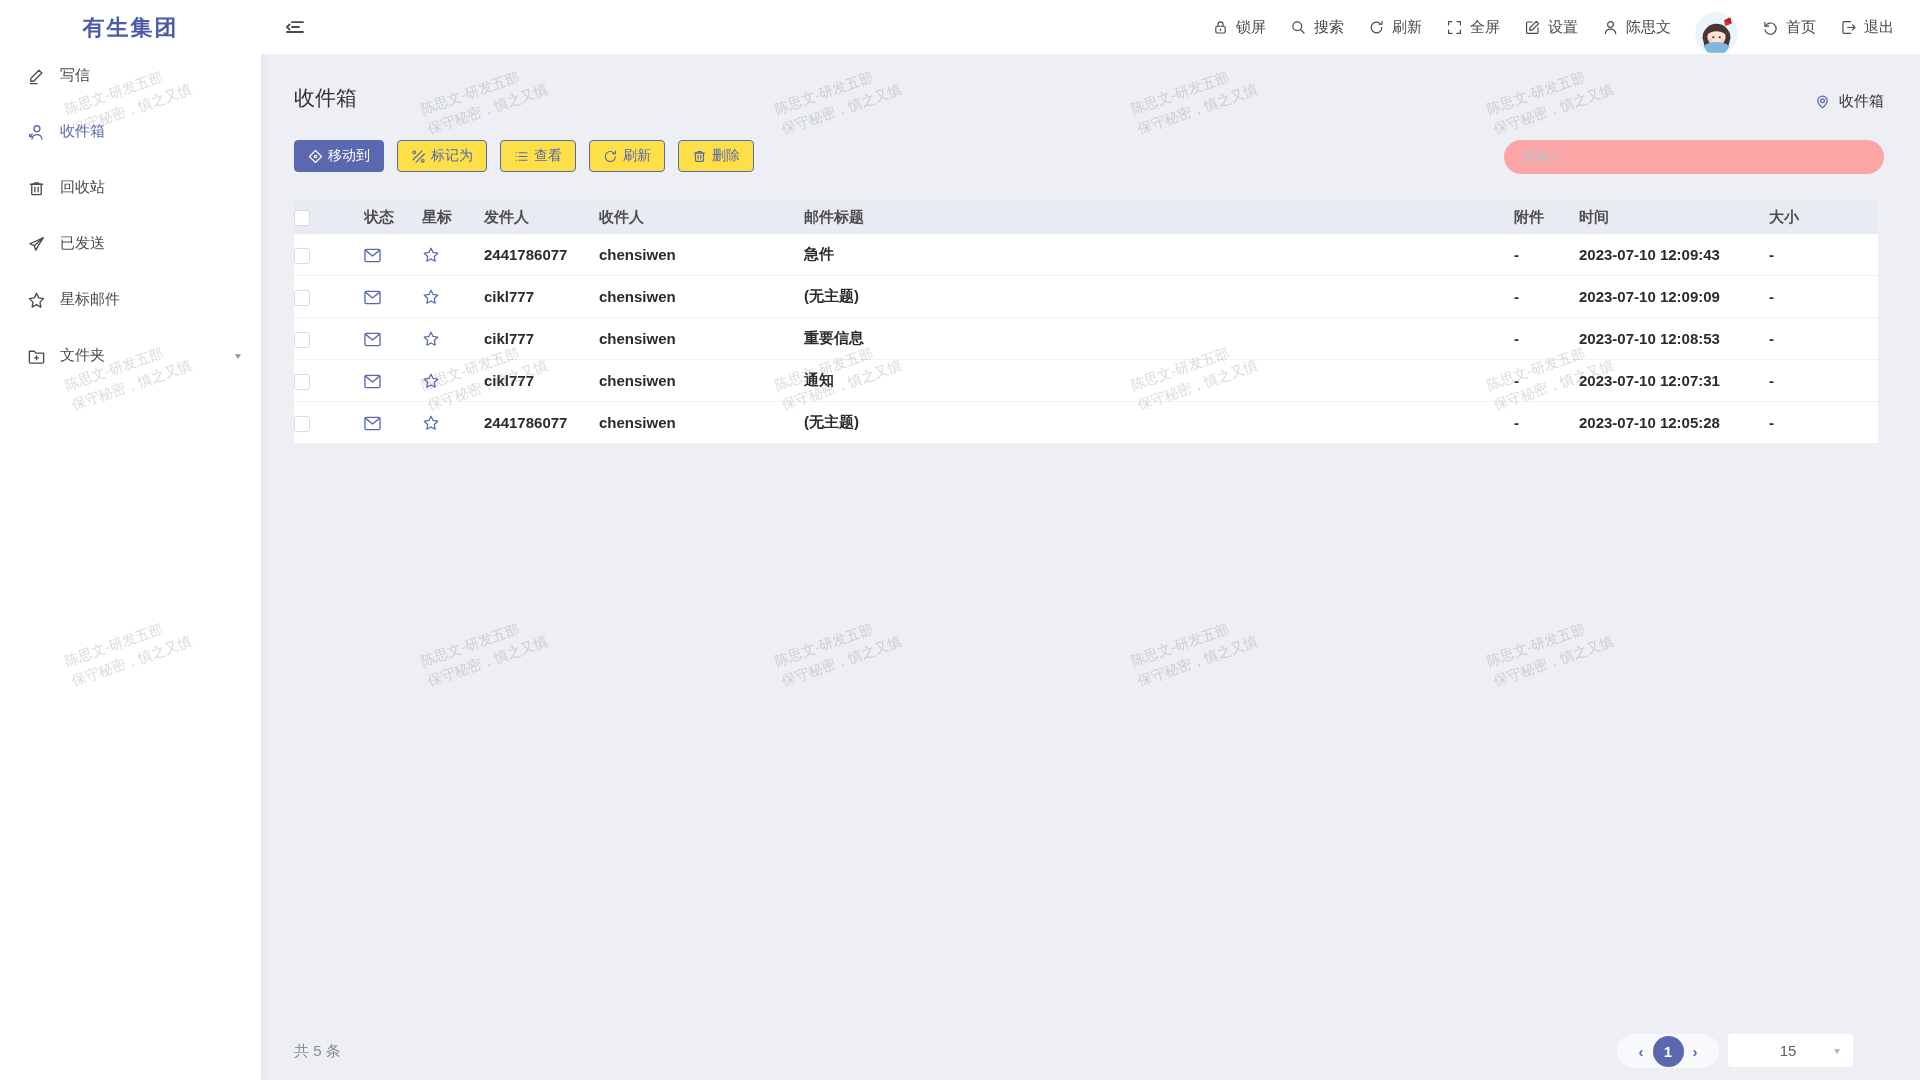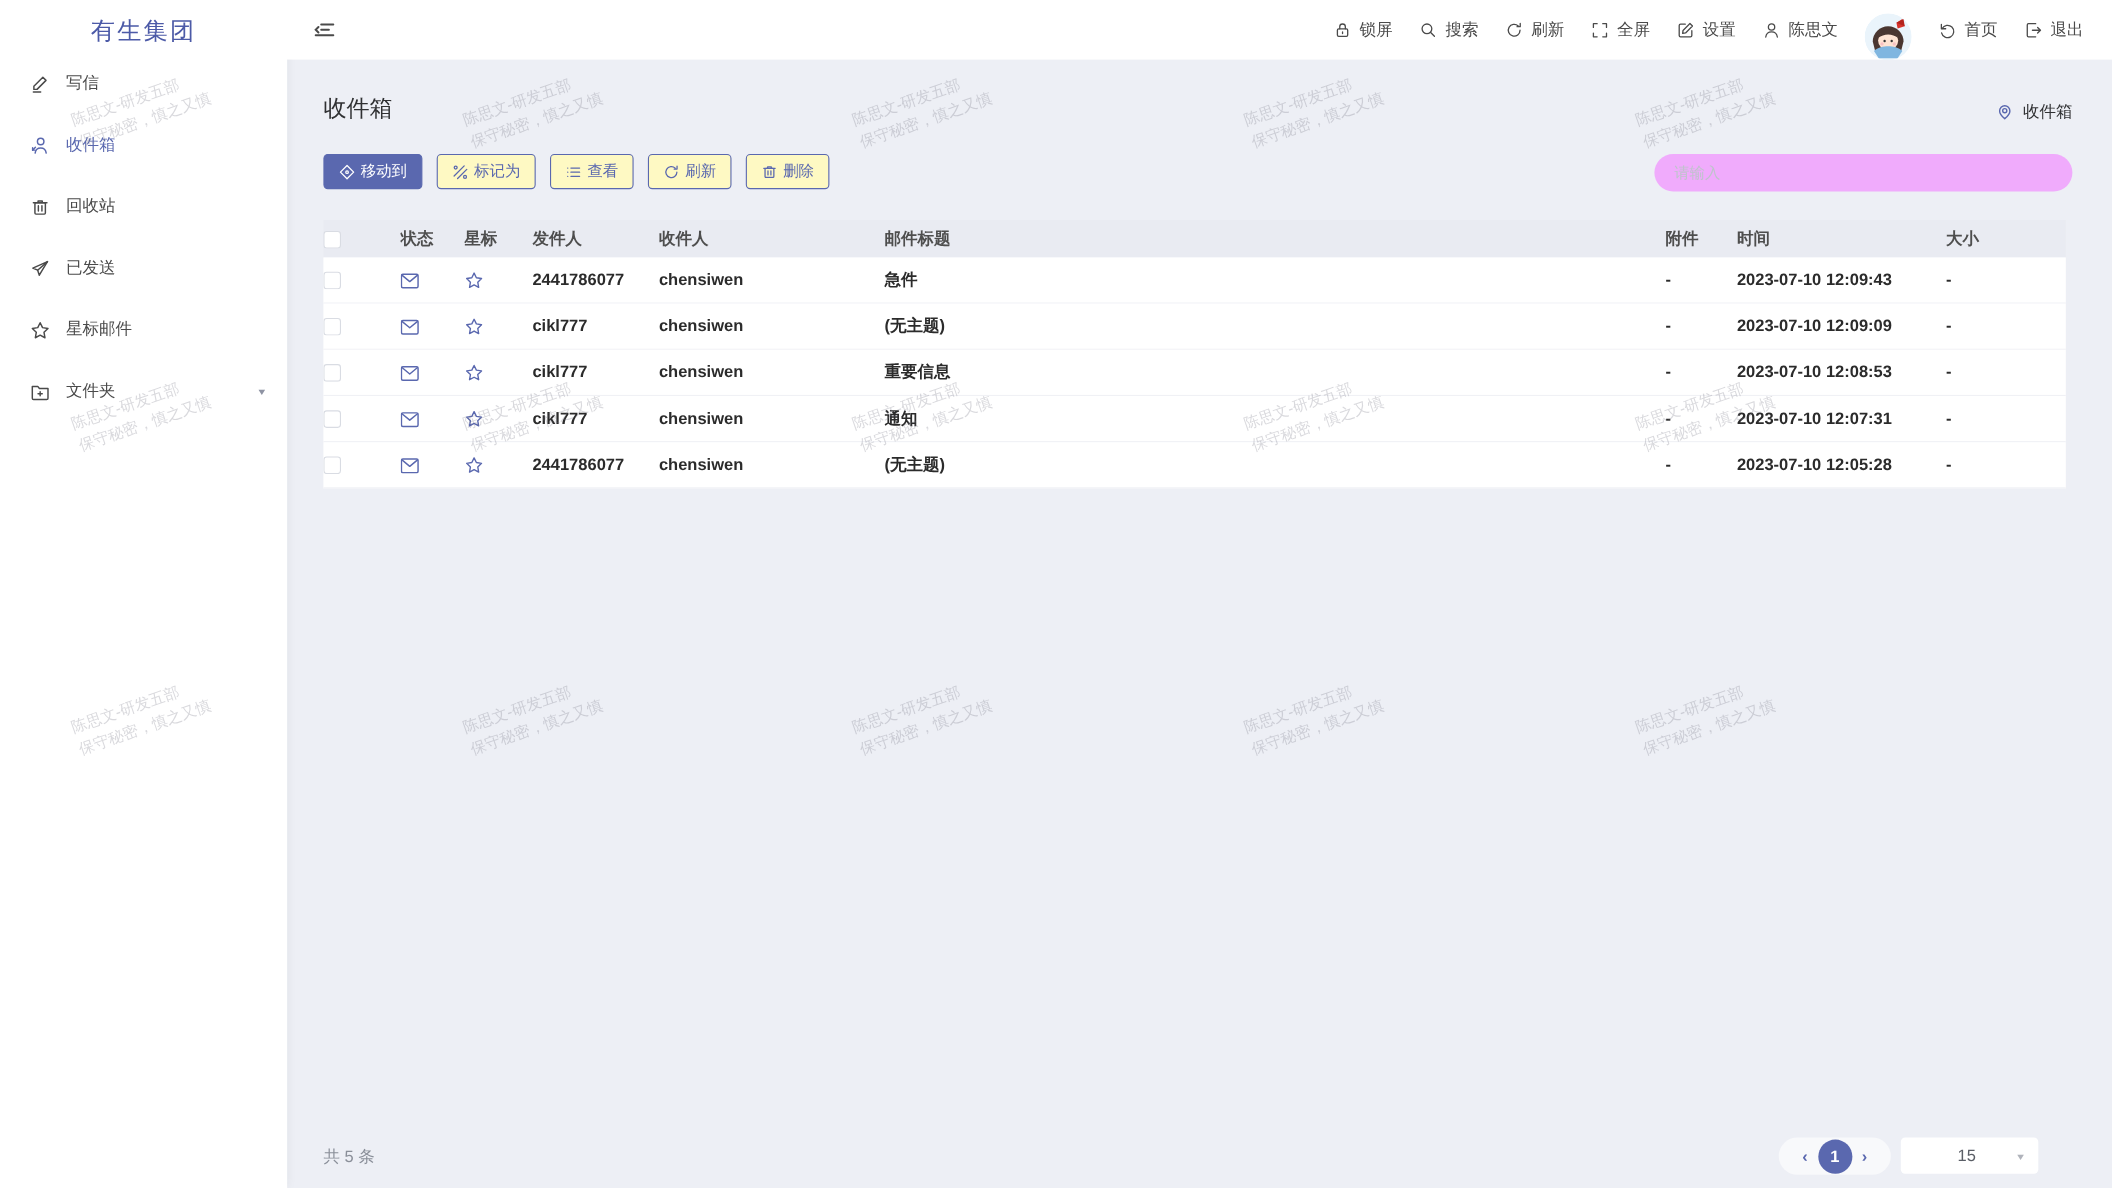--- a/index.html
+++ b/index.html
@@ -4,21 +4,21 @@
 <style>
   *{margin:0;padding:0;box-sizing:border-box}
   html,body{width:1920px;height:1080px;overflow:hidden;background:#fff;
     font-family:"Liberation Sans","DejaVu Sans",sans-serif;color:#333}
   .page{position:relative;width:1920px;height:1080px}
 
   
   .sidebar{position:absolute;left:0;top:0;width:261px;height:1080px;background:#fff;
     box-shadow:2px 0 8px rgba(29,35,41,.05);z-index:1}
   .logo{height:56px;display:flex;align-items:center;justify-content:center;
-    color:#4c5aa7;font-size:22px;font-weight:400;letter-spacing:2px}
+    color:#4c5aa7;font-size:22px;font-weight:700;letter-spacing:2px}
   .menu{list-style:none;margin-top:8px}
   .menu-item{height:46px;margin:10px 0;display:flex;
     padding:0 20px 0 26px;font-size:15px;color:#4a4a4a;cursor:pointer}
   .menu-item.active{color:#5a68af}
   .mi{width:20px;height:20px;margin-right:14px;display:flex;align-items:center;justify-content:center}
   .mi svg{stroke:currentColor;fill:none;stroke-width:1.4;stroke-linecap:round;stroke-linejoin:round}
   .chev{margin-left:auto;color:#8e93a3;font-size:12px;transform:scaleY(.8)}
 
   
   .header{position:absolute;left:261px;top:0;width:1659px;height:54px;background:#fff;
@@ -32,28 +32,28 @@
   .avatar{width:43px;height:43px;border-radius:50%;overflow:hidden;margin-top:12px;cursor:pointer;flex:none}
 
   
   .content{position:absolute;left:261px;top:54px;width:1659px;height:1026px;background:#edeff5}
   .ptitle{position:absolute;left:33px;top:30px;font-size:21px;font-weight:500;color:#303133}
   .breadcrumb{position:absolute;right:36px;top:38px;display:flex;align-items:center;gap:8px;
     font-size:15px;color:#303133}
   .breadcrumb svg{stroke:#5a68af;fill:none;stroke-width:1.5;stroke-linecap:round;stroke-linejoin:round}
 
   .toolbar{position:absolute;left:33px;top:86px;display:flex;gap:13px;z-index:3}
-  .btn{height:32px;padding:0 13px;border-radius:4px;border:1px solid #5a68af;background:#fef9c3;
+  .btn{height:32px;padding:0 13px;border-radius:4px;border:1px solid #5a68af;background:#fde047;
     color:#5a68af;font-size:14px;display:flex;align-items:center;gap:5px;cursor:pointer;white-space:nowrap}
   .btn svg{stroke:currentColor;fill:none;stroke-width:1.4;stroke-linecap:round;stroke-linejoin:round}
   .btn.primary{background:#5a68af;border-color:#5a68af;color:#fff}
 
   .searchbox{position:absolute;right:36px;top:86px;width:380px;height:34px;border:none;outline:none;
-    border-radius:17px;background:#f0abfc;padding:0 18px;font-size:14px;color:#333;z-index:3;
-    font-family:Liberation Sans, sans-serif}
+    border-radius:17px;background:#fca5a5;padding:0 18px;font-size:14px;color:#333;z-index:3;
+    font-family:Liberation Serif, serif}
   .searchbox::placeholder{color:#bfc3cc}
 
   
   .table{position:absolute;left:33px;top:146px;width:1584px}
   .trow{display:grid;grid-template-columns:70px 58px 62px 115px 205px 710px 65px 190px 109px;
     align-items:center}
   .thead{height:34px;background:#e9ebf2;font-size:15px;font-weight:700;color:#4e4e4e}
   .tr{height:42px;background:#fff;border-bottom:1px solid #f0f1f5;font-size:15px;
     font-weight:700;color:#2b2b2b}
   .cell{text-align:left;overflow:hidden;white-space:nowrap}

